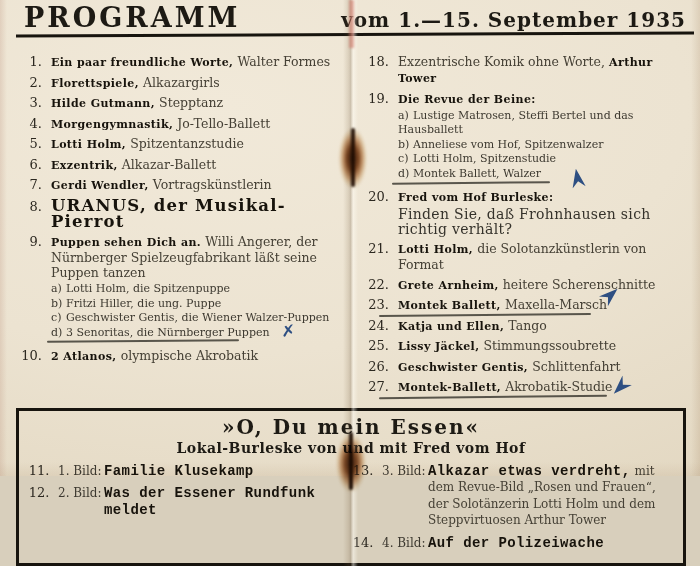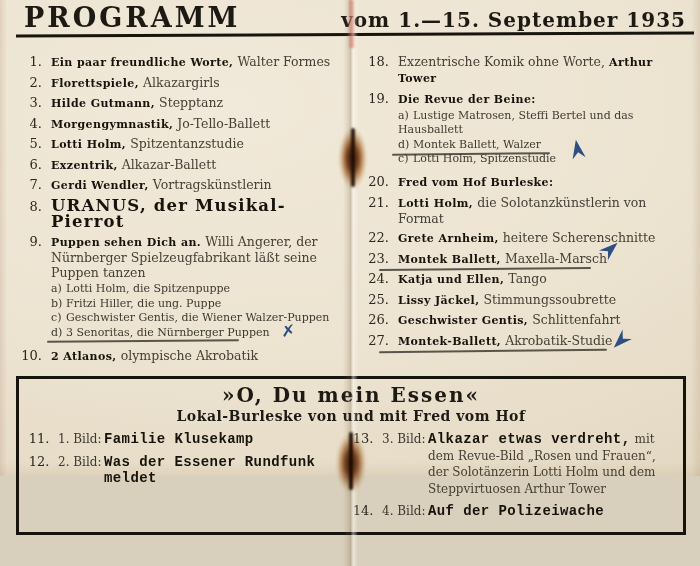--- a/index.html
+++ b/index.html
@@ -146,37 +146,39 @@
       <div class="item">
         <span class="num">18.</span>
         <span class="txt"><span class="detail">Exzentrische Komik ohne Worte,</span> <b class="name">Arthur Tower</b></span>
       </div>
       <div class="item">
         <span class="num">19.</span>
         <span class="txt">
           <b class="name">Die Revue der Beine:</b>
           <div class="subs">
             <div class="sub"><span class="sub-label">a)</span><span>Lustige Matrosen, Steffi Bertel und das Hausballett</span></div>
+            <div class="sub"><span class="sub-label">b)</span><span>Anneliese vom Hof, Spitzenwalzer</span></div>
+            <div class="sub"><span class="sub-label">c)</span><span>Lotti Holm, Spitzenstudie</span></div>
             <div class="sub">
               <span class="sub-label">d)</span><span>Montek Ballett, Walzer</span>
               <span class="pen-underline ul-19d"></span>
               <span class="arr arr-19d">
                   <svg viewBox="0 0 20 14">
                     <path d="M20,7 L0,0 L6.5,7 L0,14 Z" fill="#2e4f82"></path>
                   </svg>
                 </span>
             </div>
-            <div class="sub"><span class="sub-label">c)</span><span>Lotti Holm, Spitzenstudie</span></div>
           </div>
         </span>
       </div>
       <div class="item">
         <span class="num">20.</span>
         <span class="txt">
           <b class="name">Fred vom Hof Burleske:</b>
+          <div class="line2">Finden Sie, daß Frohnhausen sich richtig verhält?</div>
         </span>
       </div>
       <div class="item">
         <span class="num">21.</span>
         <span class="txt"><b class="name">Lotti Holm,</b> <span class="detail">die Solotanzkünstlerin von Format</span></span>
       </div>
       <div class="item">
         <span class="num">22.</span>
         <span class="txt"><b class="name">Grete Arnheim,</b> <span class="detail">heitere Scherenschnitte</span></span>
       </div>

